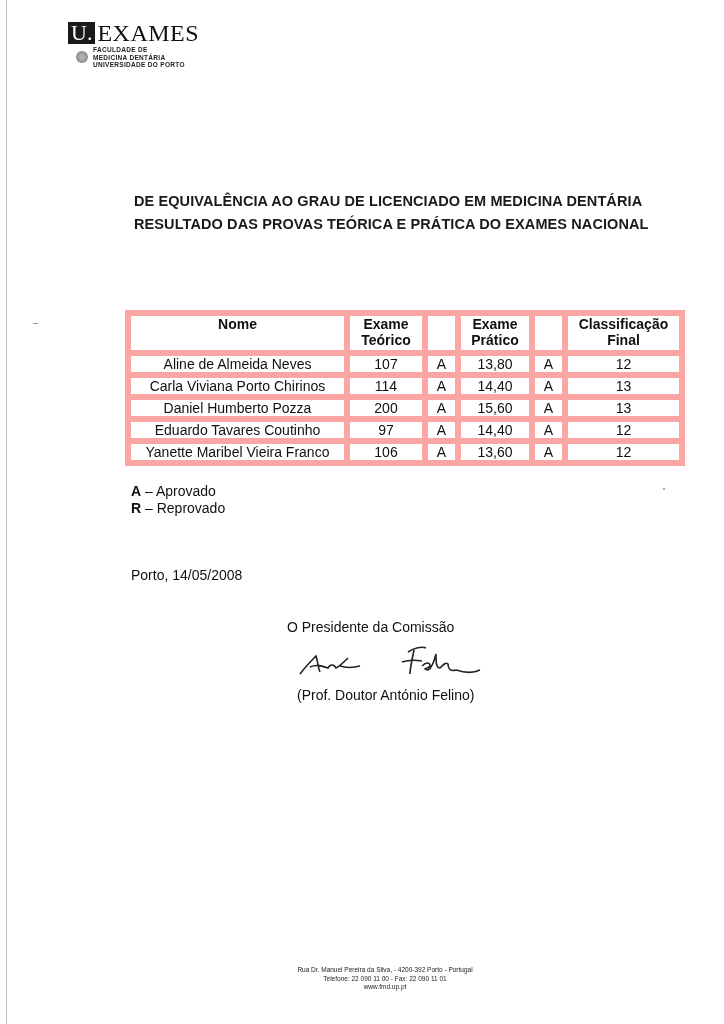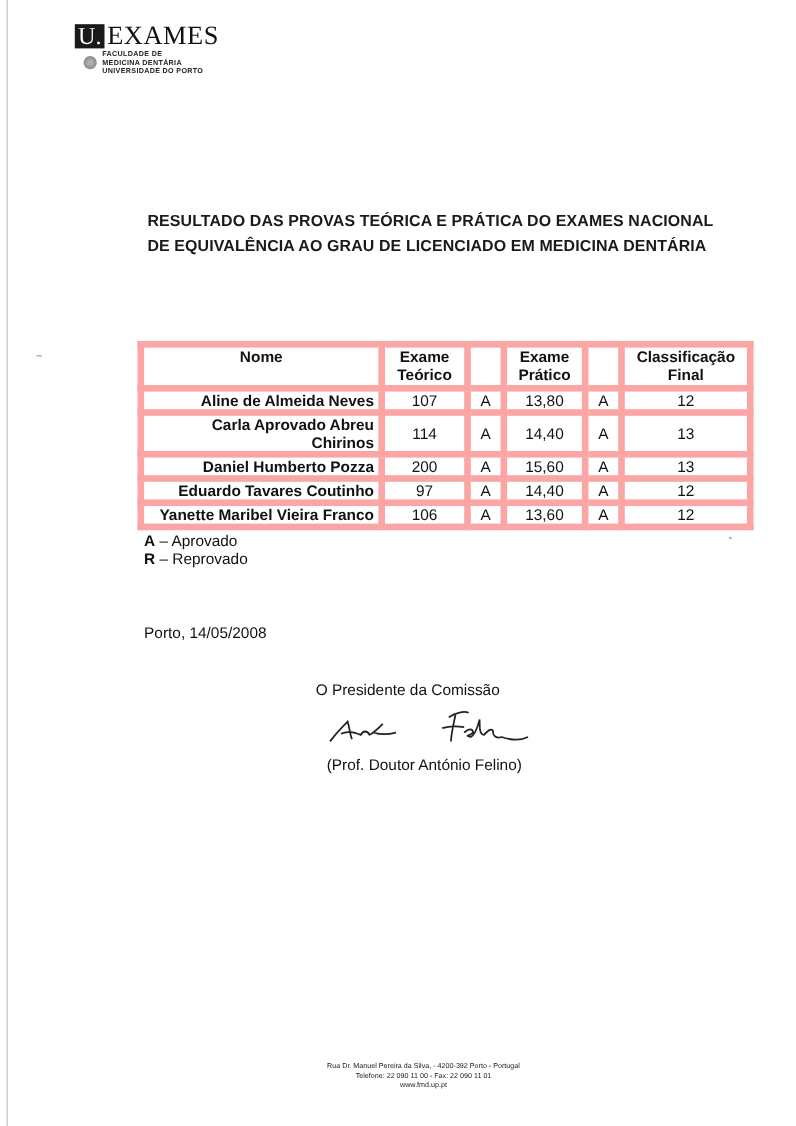--- a/index.html
+++ b/index.html
@@ -12,21 +12,21 @@
     .logo-mark { display: flex; align-items: center; }
     .logo-u { background: #1a1a1a; color: #fff; font-family: "Liberation Serif", serif; font-size: 22px; line-height: 22px; padding: 0 3px; height: 22px; }
     .logo-porto { font-family: "Liberation Serif", serif; font-size: 24px; line-height: 22px; margin-left: 2px; letter-spacing: 0.5px; }
     .logo-sub { display: flex; align-items: center; margin-top: 2px; }
     .logo-dot { width: 12px; height: 12px; border-radius: 50%; background: radial-gradient(circle, #b0b0b0 20%, #8a8a8a 70%); margin: 0 5px 0 8px; }
     .logo-lines { font-size: 6.5px; line-height: 7.5px; font-weight: bold; letter-spacing: 0.3px; color: #222; }
     .title { position: absolute; left: 134px; top: 190px; width: 530px; font-size: 14.5px; font-weight: bold; line-height: 23px; letter-spacing: 0.1px; color: #1a1a1a; }
     table.results { position: absolute; left: 125px; top: 310px; border-collapse: collapse; font-size: 14px; }
     table.results td, table.results th { border: 6px solid #fca5a5; padding: 0 4px; height: 16px; line-height: 16px; }
     table.results th { font-weight: bold; text-align: center; vertical-align: top; height: 34px; line-height: 16px; }
-    .c-name { width: 205px; text-align: right; font-weight: bold; }
+    .c-name { width: 205px; text-align: center; }
     .c-teo { width: 64px; text-align: center; }
     .c-a { width: 19px; text-align: center; }
     .c-pra { width: 60px; text-align: center; }
     .c-fin { width: 103px; text-align: center; }
     .legend { position: absolute; left: 131px; top: 483px; font-size: 14px; line-height: 17px; }
     .legend b { font-weight: bold; }
     .date { position: absolute; left: 131px; top: 567px; font-size: 14px; }
     .president { position: absolute; left: 287px; top: 619px; font-size: 14px; }
     .signature { position: absolute; left: 296px; top: 640px; }
     .signer { position: absolute; left: 297px; top: 687px; font-size: 14px; }
@@ -50,22 +50,22 @@
     <span class="logo-dot"></span>
     <div class="logo-lines">
       <div>FACULDADE DE</div>
       <div>MEDICINA DENTÁRIA</div>
       <div>UNIVERSIDADE DO PORTO</div>
     </div>
   </div>
 </div>
 
 <div class="title">
+  <div>DE EQUIVALÊNCIA AO GRAU DE LICENCIADO EM MEDICINA DENTÁRIA</div>
   <div>RESULTADO DAS PROVAS TEÓRICA E PRÁTICA DO EXAMES NACIONAL</div>
-  <div>DE EQUIVALÊNCIA AO GRAU DE LICENCIADO EM MEDICINA DENTÁRIA</div>
 </div>
 
 <table class="results">
   <thead>
     <tr>
       <th class="c-name" style="text-align:center"><span>Nome</span></th>
       <th class="c-teo">
           <div>Exame</div>
           <div>Teórico</div>
         </th>
@@ -84,21 +84,21 @@
   <tbody>
     <tr>
       <td class="c-name">Aline de Almeida Neves</td>
       <td class="c-teo">107</td>
       <td class="c-a">A</td>
       <td class="c-pra">13,80</td>
       <td class="c-a">A</td>
       <td class="c-fin">12</td>
     </tr>
     <tr>
-      <td class="c-name">Carla Aprovado Abreu Chirinos</td>
+      <td class="c-name">Carla Viviana Porto Chirinos</td>
       <td class="c-teo">114</td>
       <td class="c-a">A</td>
       <td class="c-pra">14,40</td>
       <td class="c-a">A</td>
       <td class="c-fin">13</td>
     </tr>
     <tr>
       <td class="c-name">Daniel Humberto Pozza</td>
       <td class="c-teo">200</td>
       <td class="c-a">A</td>

